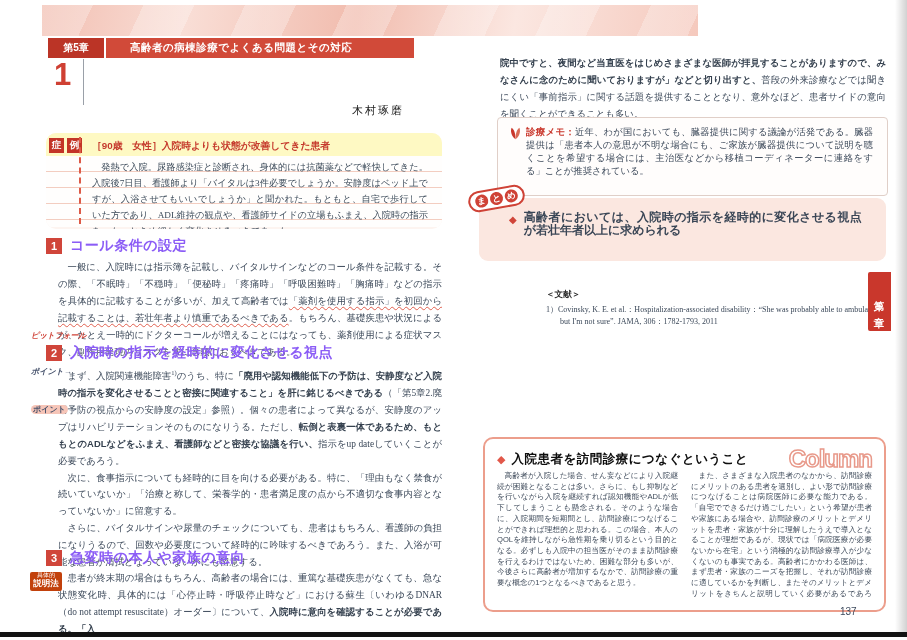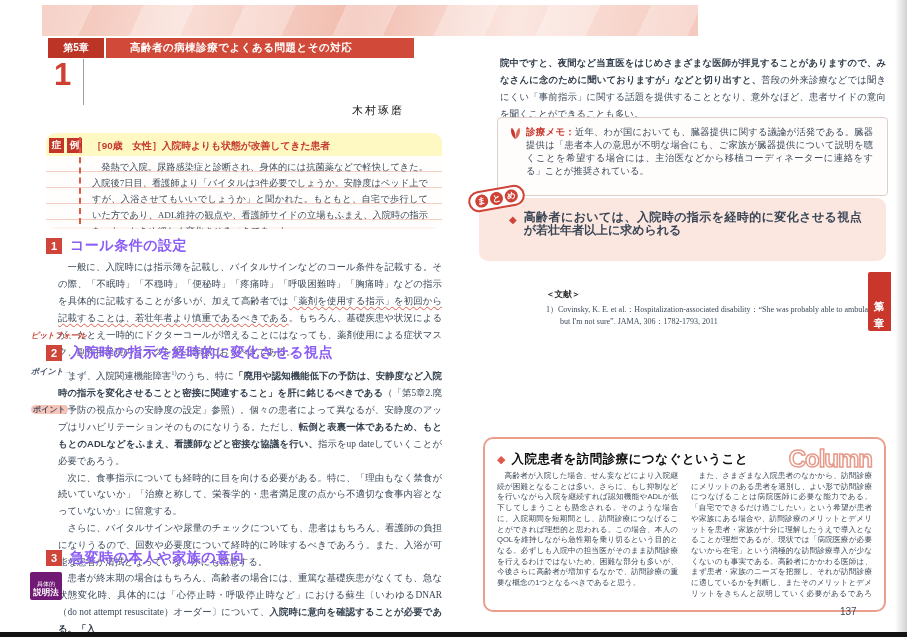--- a/index.html
+++ b/index.html
@@ -33,21 +33,21 @@
   .sec-head .sq{width:16px;height:16px;background:#d0453a;color:#fff;font-weight:bold;font-size:11px;display:flex;align-items:center;justify-content:center;}
   .sec-head .tx{font-size:14px;font-weight:bold;color:#8b5cf6;letter-spacing:.5px;}
   .body-p{font-size:9.4px;line-height:16.9px;text-align:justify;color:#3b4859;}
   .body-p p{margin:0;text-indent:1em;}
   .b{font-family:"Liberation Sans","DejaVu Sans",sans-serif;font-weight:bold;color:#35414f;}
   .uwavy{text-decoration:underline;text-decoration-style:wavy;text-decoration-color:#e0604f;text-decoration-thickness:1px;text-underline-offset:2px;}
   
   .m-pitfall{color:#d0453a;font-size:8px;font-weight:bold;font-style:italic;letter-spacing:-.3px;margin-top:47px;}
   .m-point{font-size:8px;color:#44506a;font-weight:bold;}
   .m-point.hl em{font-style:normal;background:#f6c5b8;border-radius:8px;padding:0 2px;}
-  .m-method{width:32px;background:#701a75;color:#fff;text-align:center;border-radius:2px;padding:9px 0 2px;line-height:1.15;}
+  .m-method{width:32px;background:#c2410c;color:#fff;text-align:center;border-radius:2px;padding:0 0 2px;line-height:1.15;}
   .m-method .s1{font-size:6px;display:block;}
   .m-method .s2{font-size:8.5px;font-weight:bold;display:block;}
   
   .memo-box{border:1px solid #e0cfc8;border-radius:4px;background:#fffdfc;}
   .memo-label{color:#c9372c;font-weight:bold;font-size:9.5px;}
   .memo-text{font-size:9.3px;line-height:13px;text-align:justify;color:#3b4859;}
   .sum-box{background:#fbe7e0;border-radius:9px;}
   .sum-badge{display:inline-flex;gap:2px;align-items:center;border:2px solid #cf4236;background:#fff;border-radius:14px;padding:2px 5px;transform:rotate(-10deg);}
   .sum-badge i{font-style:normal;width:13px;height:13px;background:#cf4236;color:#fff;border-radius:50%;font-size:8.5px;font-weight:bold;display:flex;align-items:center;justify-content:center;font-family:"Liberation Sans",sans-serif;}
   .sum-row{display:flex;gap:7px;padding:13px 18px 0 30px;}

